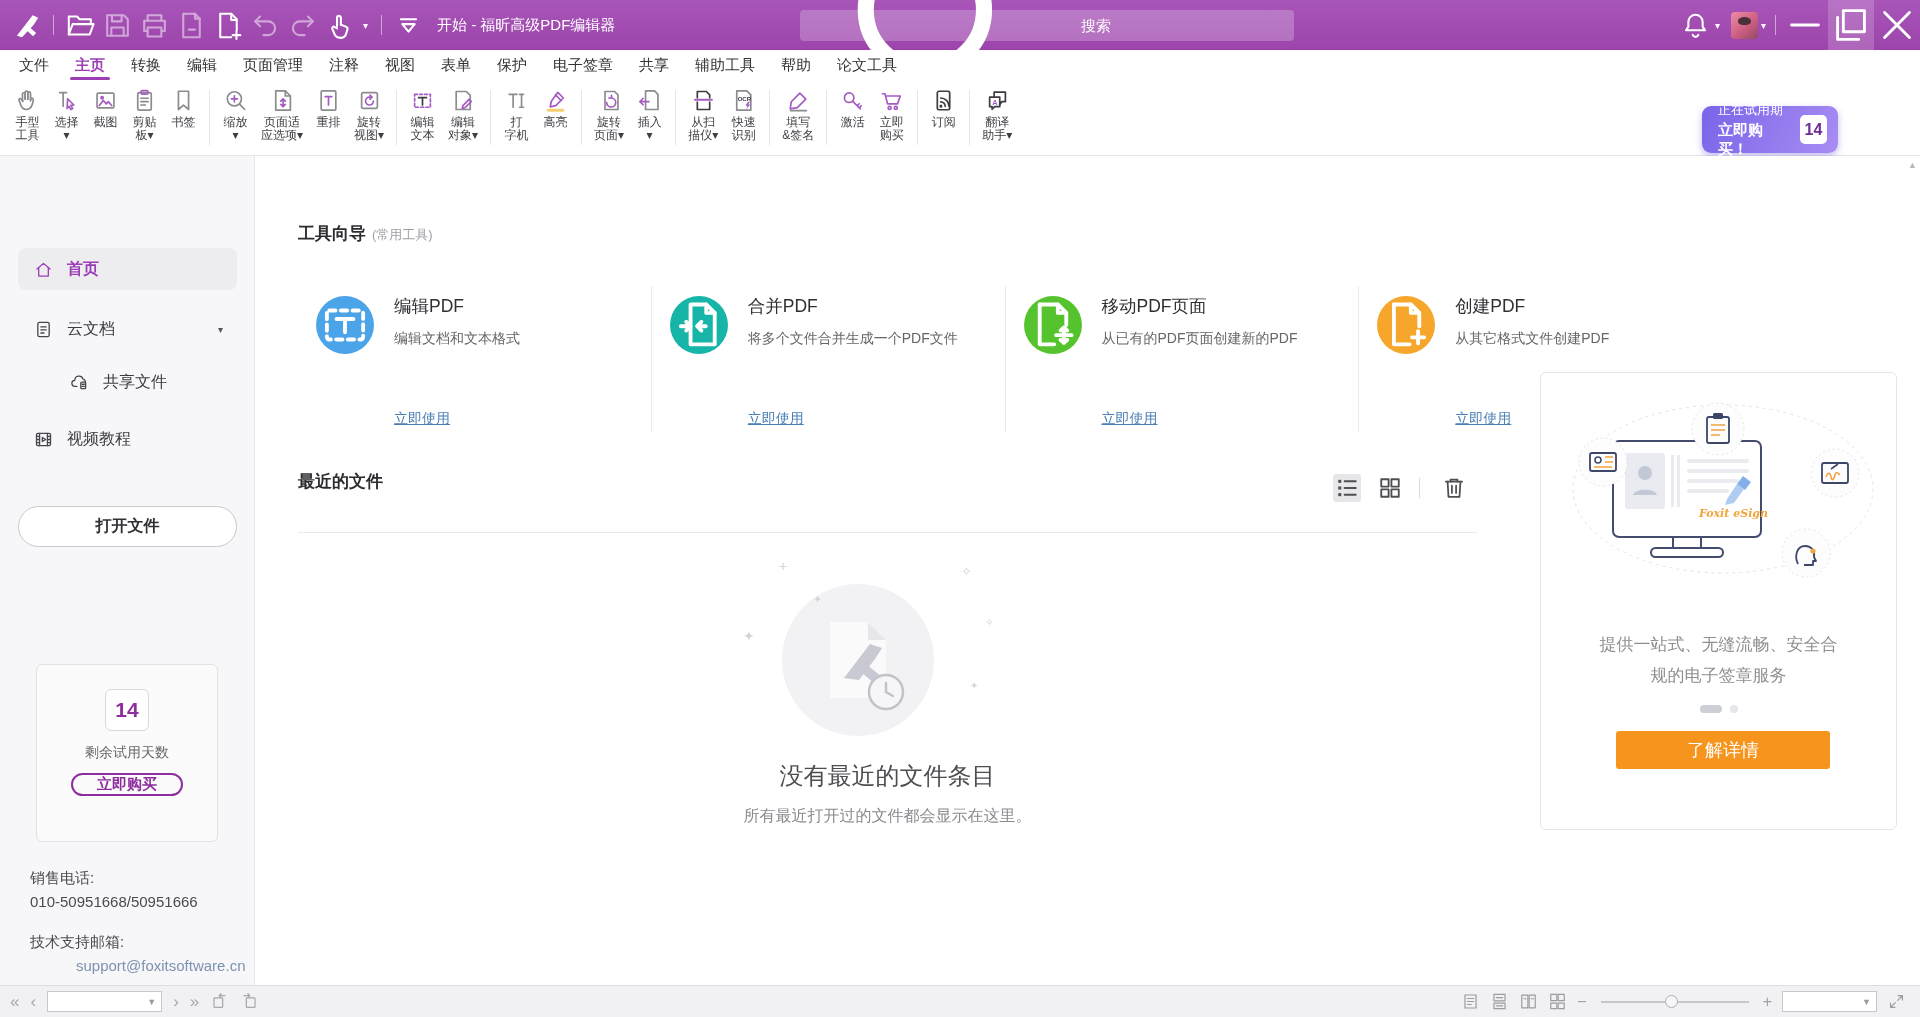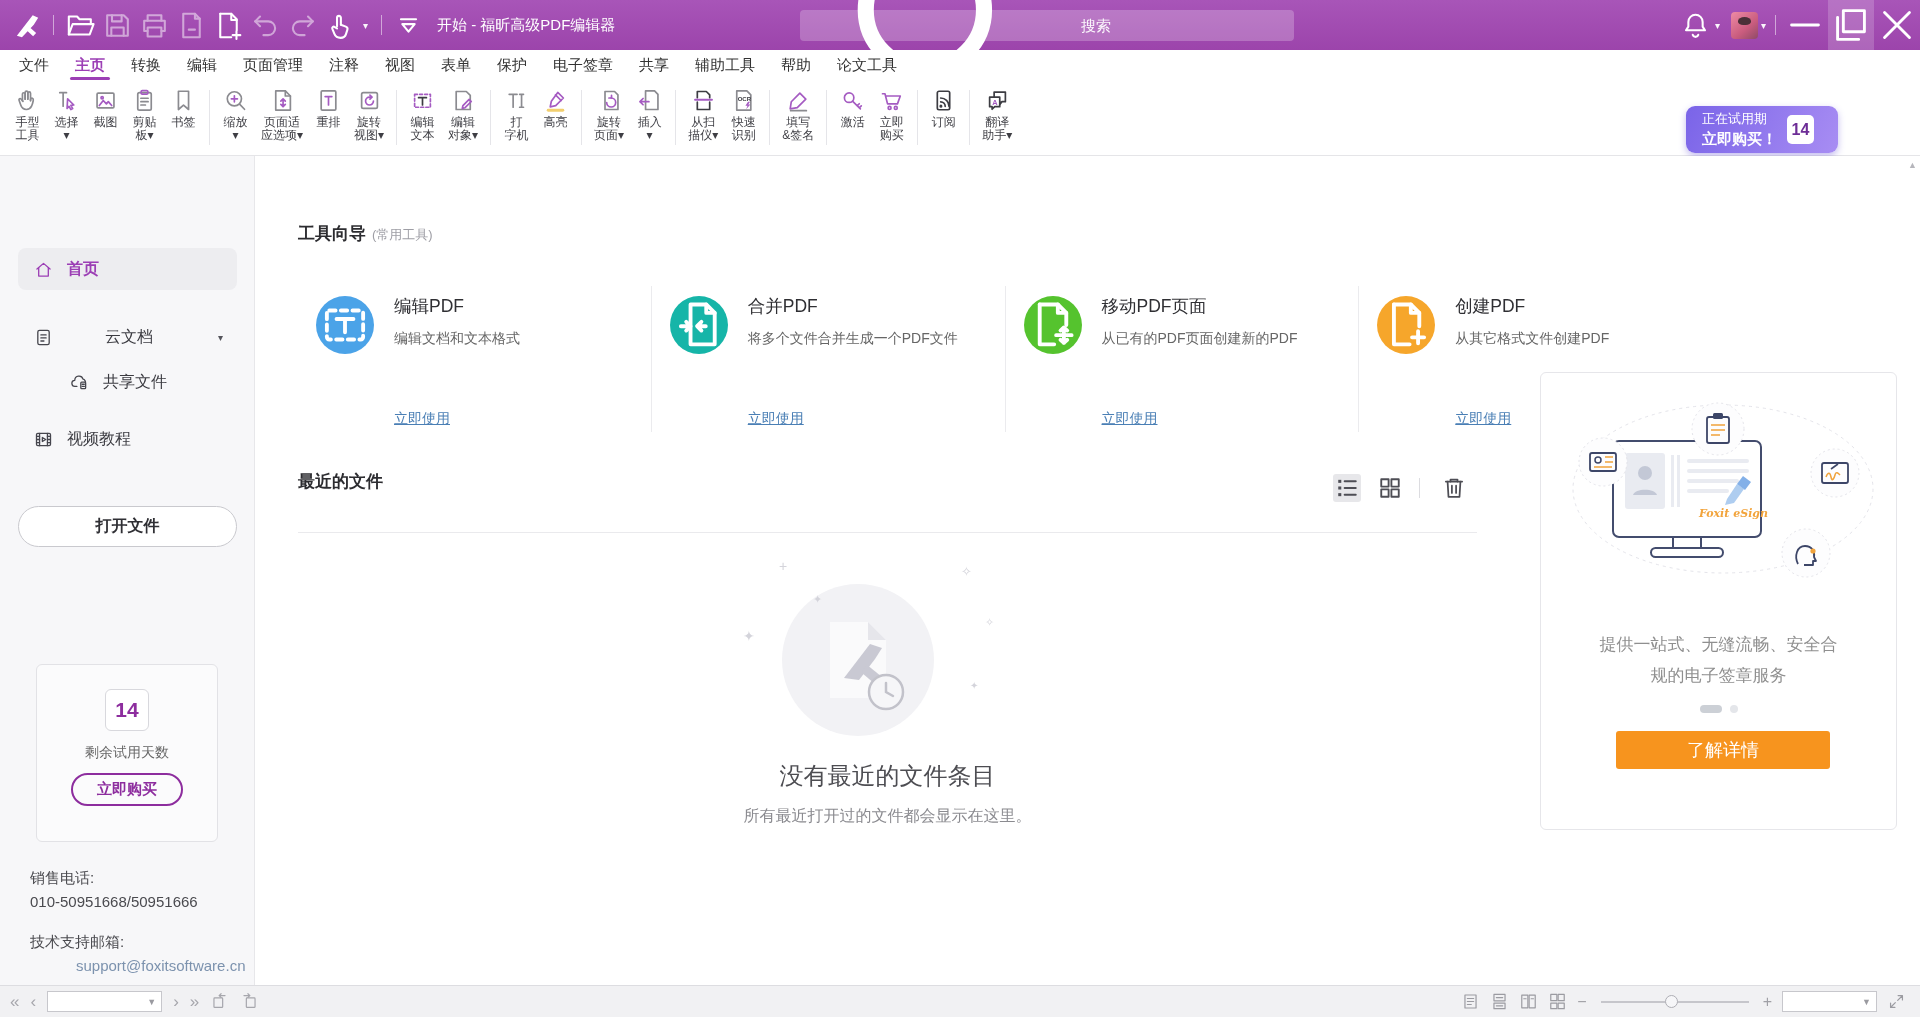--- a/index.html
+++ b/index.html
@@ -38,21 +38,21 @@
 
   
   .toolbar{position:absolute;top:80px;left:0;right:0;height:75px;background:#fff;
            border-bottom:1px solid #e5e5e8;display:flex;align-items:stretch;padding-left:8px;}
   .tb-btn{display:flex;flex-direction:column;align-items:center;padding:7px 6px 0;border-radius:4px;}
   .tb-ico{height:27px;display:flex;align-items:center;justify-content:center;}
   .tb-ico svg{width:25px;height:25px;}
   .tb-label{margin-top:2px;font-size:12px;line-height:13px;color:#3e3e44;text-align:center;white-space:pre-line;}
   .tb-gsep{width:1px;background:#e5e5e9;margin:10px 6px;}
 
-  .trial-banner{position:absolute;right:82px;top:106px;width:152px;height:47px;border-radius:9px;
+  .trial-banner{position:absolute;right:82px;top:106px;width:136px;height:47px;border-radius:9px;
                 background:linear-gradient(115deg,#7a64e8,#a88df3);box-shadow:0 3px 7px rgba(104,86,214,.4);
                 color:#fff;display:flex;align-items:center;padding:0 11px 0 16px;gap:10px;box-sizing:border-box;}
   .trial-l1{font-size:13px;}
   .trial-l2{font-size:15px;font-weight:700;margin-top:2px;}
   .trial-days{width:27px;height:29px;background:#fff;border-radius:5px;color:#6d2d96;font-weight:700;font-size:16px;
               display:flex;align-items:center;justify-content:center;flex:none;}
 
   
   .sidebar{position:absolute;top:156px;left:0;width:255px;bottom:32px;background:#f7f7f9;border-right:1px solid #e7e7ea;box-sizing:border-box;}
   .side-item{position:absolute;left:18px;width:219px;height:42px;border-radius:8px;display:flex;align-items:center;font-size:16px;color:#3b3b41;}
@@ -62,21 +62,21 @@
   .side-item.active .ico{color:#9c3fb5;}
   .side-item.indent{padding-left:36px;}
   .side-caret{position:absolute;right:14px;font-size:10px;color:#55555c;}
   .open-btn{position:absolute;top:350px;left:18px;width:219px;height:41px;border-radius:21px;border:1px solid #c9c9ce;
             background:#fff;font-weight:700;font-size:16px;color:#2f2f34;display:flex;align-items:center;justify-content:center;box-sizing:border-box;}
   .side-trial{position:absolute;top:508px;left:36px;width:182px;height:178px;border:1px solid #e2e2e6;border-radius:6px;
               background:#fbfbfc;display:flex;flex-direction:column;align-items:center;box-sizing:border-box;}
   .std-days{margin-top:24px;width:44px;height:42px;background:#fff;border:1px solid #d8d8dd;border-radius:6px;color:#8d2d9e;
             font-size:21px;font-weight:700;display:flex;align-items:center;justify-content:center;box-sizing:border-box;}
   .std-caption{margin-top:13px;font-size:14px;color:#666;}
-  .std-buy{margin-top:11px;width:112px;height:33px;border:2px solid #8d2d9e;border-radius:18px;color:#8d2d9e;font-weight:700;
+  .std-buy{margin-top:11px;width:112px;height:23px;border:2px solid #8d2d9e;border-radius:18px;color:#8d2d9e;font-weight:700;
            font-size:15px;display:flex;align-items:center;justify-content:center;background:transparent;box-sizing:border-box;font-family:Liberation Serif, serif;}
   .contact{position:absolute;left:30px;font-size:15px;color:#4a4a4f;line-height:24px;}
   .contact .email{color:#7c92ae;margin-left:46px;}
 
   
   .main{position:absolute;top:156px;left:256px;right:0;bottom:32px;background:#fff;}
   .wiz-title{position:absolute;left:42px;top:66px;font-size:17px;font-weight:700;color:#2c2c30;}
   .wiz-sub{font-size:13px;color:#9e9ea5;font-weight:400;margin-left:6px;text-align:right;}
   .wiz-row{position:absolute;left:42px;top:128px;width:1414px;height:150px;display:flex;}
   .wiz-card{position:relative;flex:1;}
@@ -532,21 +532,21 @@
       <div>技术支持邮箱:</div>
       <div class="email">support@foxitsoftware.cn</div>
     </div>
   <div class="side-item active" style="top: 92px;">
         <span class="ico"><svg viewBox="0 0 24 24" fill="none" stroke="currentColor" stroke-width="1.5" stroke-linecap="round" stroke-linejoin="round" style="width:100%;height:100%">
             <path d="M4.5 11.5L12 5l7.5 6.5"></path>
             <path d="M6.5 10v9.5h11V10"></path>
           </svg></span>
         <span>首页</span>
       </div>
-      <div class="side-item" style="top: 160px; gap: 38px;">
+      <div class="side-item" style="top: 152px;">
         <span class="ico"><svg viewBox="0 0 24 24" fill="none" stroke="currentColor" stroke-width="1.5" stroke-linecap="round" stroke-linejoin="round" style="width:100%;height:100%">
             <rect x="5.5" y="3.8" width="13" height="16.4" rx="2"></rect>
             <path d="M9 9h6M9 12.5h6M9 16h3.5"></path>
           </svg></span>
         <span>云文档</span>
         <span class="side-caret">▾</span>
       </div>
       <div class="side-item indent" style="top: 205px;">
         <span class="ico"><svg viewBox="0 0 24 24" fill="none" stroke="currentColor" stroke-width="1.5" stroke-linecap="round" stroke-linejoin="round" style="width:100%;height:100%">
             <path d="M9 16.5H7a3.5 3.5 0 0 1-.4-7A4.8 4.8 0 0 1 16 8.2a3.6 3.6 0 0 1 2.8 4.3"></path>

